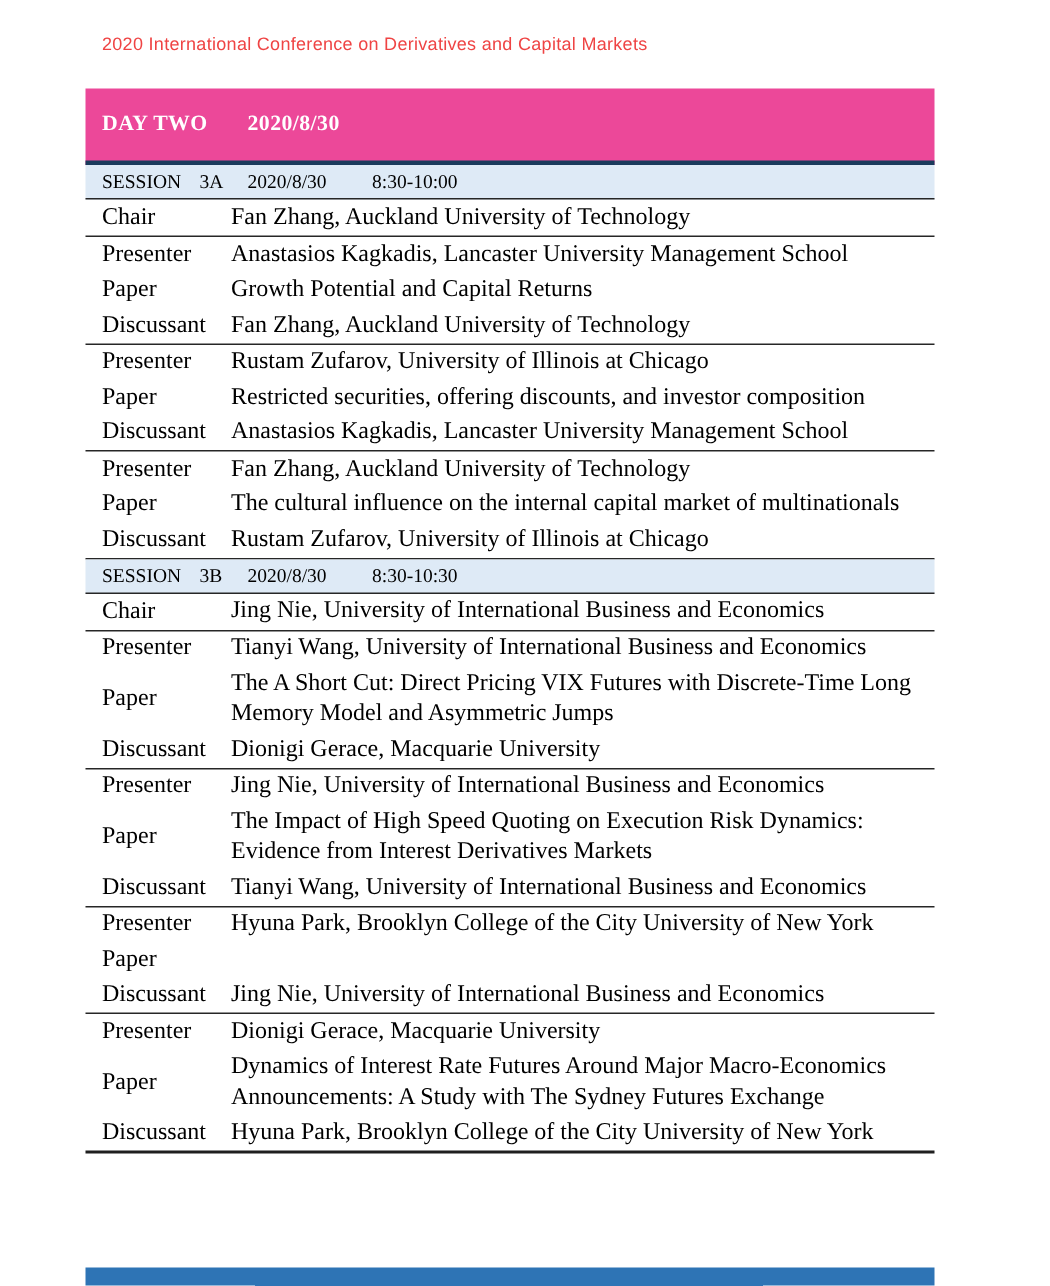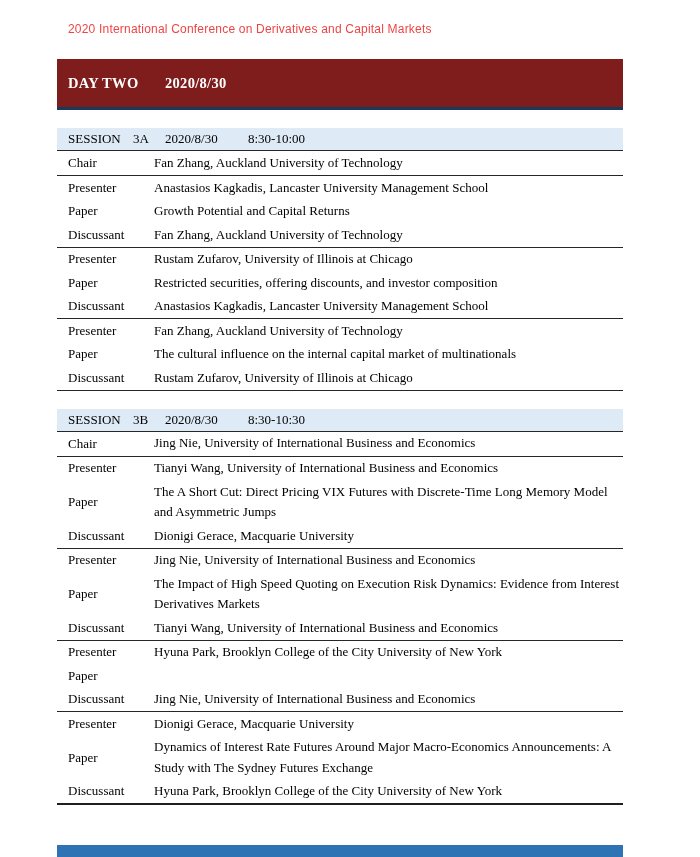--- a/index.html
+++ b/index.html
@@ -7,39 +7,39 @@
     width:700px;height:857px;background:#ffffff;position:relative;
     font-family:"Liberation Serif", serif;color:#000;overflow:hidden;
   }
   .doc-title{
     position:absolute;left:68px;top:22px;
     font-family:"Liberation Sans", sans-serif;
     font-size:12px;color:#ef4444;letter-spacing:.2px;
   }
   .schedule{position:absolute;left:57px;top:59px;width:566px;}
   .day-bar{
-    position:relative;height:48px;background:#7f1d1d;
+    position:relative;height:48px;background:#ec4899;
     border-bottom:3px solid #1A3A5C;
   }
   .day-bar span{
     position:absolute;top:50%;transform:translateY(-50%);
     color:#fff;font-weight:bold;font-size:14.5px;letter-spacing:.3px;
   }
   .day-bar .day-label{left:11px;}
   .day-bar .day-date{left:108px;}
   .session-row{
     position:relative;height:22px;background:#DEEAF6;
-    border-bottom:1.5px solid #262626;font-size:13px;margin-top:18px;
+    border-bottom:1.5px solid #262626;font-size:13px;
   }
   .session-row span{position:absolute;top:50%;transform:translateY(-50%);white-space:nowrap;}
   .s-label{left:11px;}
   .s-code{left:76px;}
   .s-date{left:108px;}
   .s-time{left:191px;}
-  .row{display:flex;align-items:center;min-height:23.5px;font-size:13px;}
+  .row{display:flex;align-items:center;min-height:23.5px;font-size:16px;}
   .row .lbl{flex:0 0 auto;width:97px;padding-left:11px;box-sizing:border-box;}
   .row .val{flex:1;line-height:20.5px;padding:1.5px 4px 1.5px 0;}
   .chair-row{border-bottom:1.5px solid #262626;min-height:24px;}
   .group{border-bottom:1.5px solid #262626;}
   .group.last{border-bottom:2px solid #1f1f1f;}
   .next-page-strip{
     position:absolute;left:57px;bottom:0;width:566px;height:12px;background:#2E74B5;
   }
 </style>
 </head>

